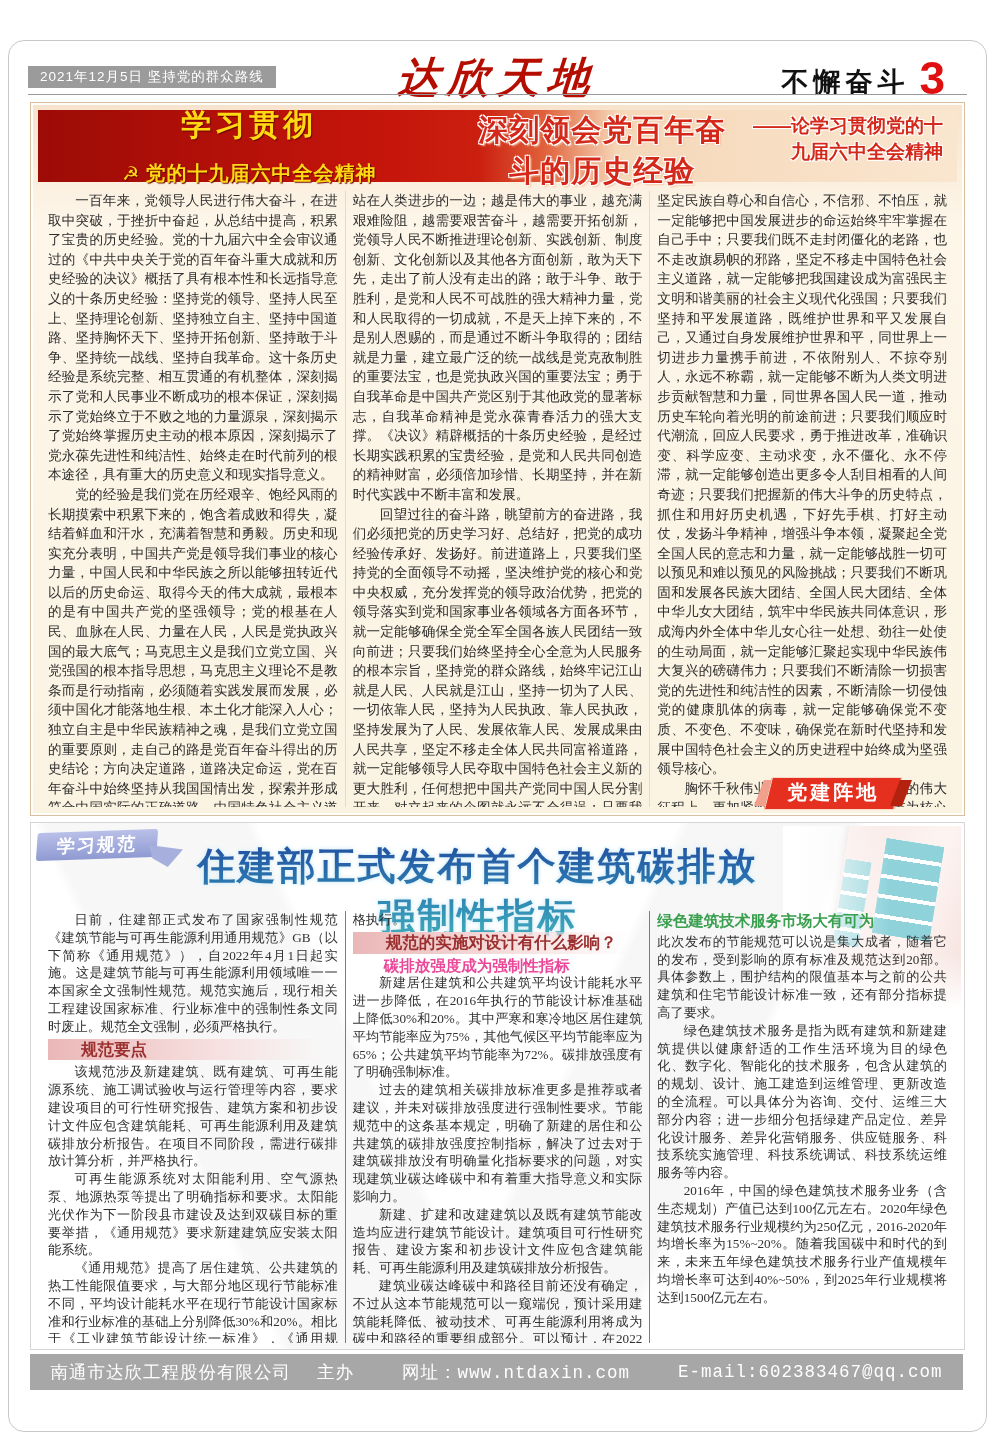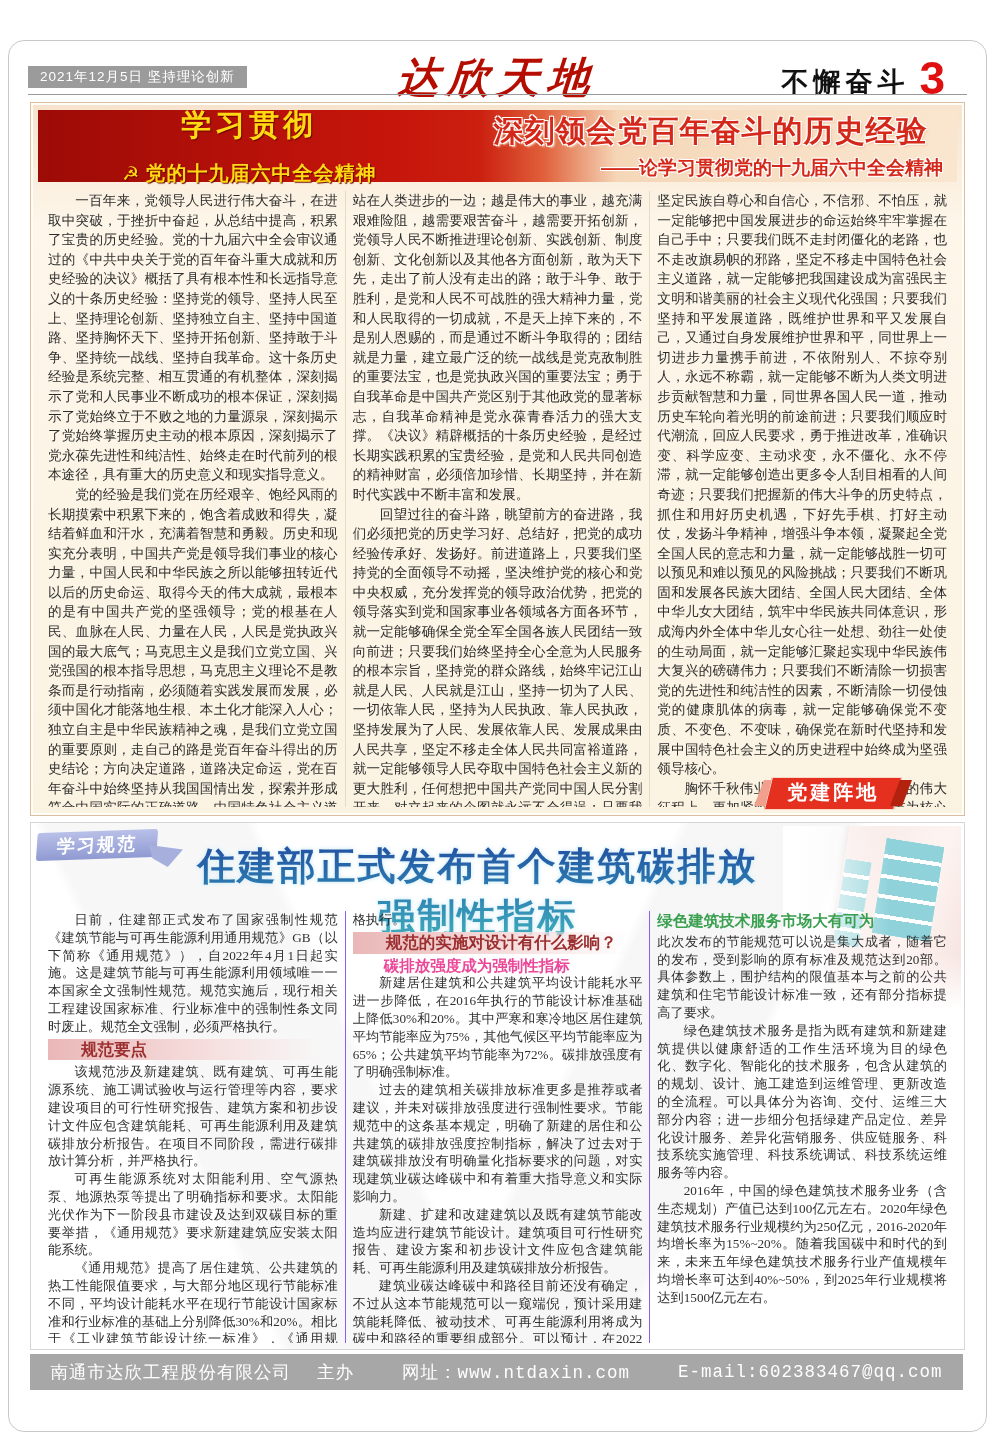--- a/index.html
+++ b/index.html
@@ -29,21 +29,21 @@
         background:linear-gradient(90deg,#9d0b06 0%,#c6150b 38%,#cb1f10 48%,#e0603a 55%,#f5d7b8 63%,#fae6cf 100%);}
   .a1-slogan{position:absolute;left:0;top:0;width:46%;height:100%;display:flex;
         flex-direction:column;justify-content:center;align-items:center;gap:14px;}
   .a1-slogan .l1{font-family:"Liberation Sans","DejaVu Sans",sans-serif;font-weight:bold;
         font-size:30px;color:#ffd912;letter-spacing:4px;text-shadow:1px 1px 1px #6b0500;}
   .a1-slogan .l2{font-family:"Liberation Sans","DejaVu Sans",sans-serif;font-weight:bold;
         font-size:20px;color:#ffd912;letter-spacing:1px;text-shadow:1px 1px 1px #6b0500;
         display:flex;align-items:center;gap:5px;}
   .emblem{font-size:19px;color:#ffd912;}
   .a1-titlebox{position:absolute;left:47%;right:6px;top:0;height:100%;
-        display:flex;flex-direction:column;justify-content:center;}
+        display:flex;flex-direction:row;justify-content:center;}
   .a1-title{font-family:"Liberation Sans","DejaVu Sans",sans-serif;font-weight:bold;
         font-size:30px;color:#d3281a;letter-spacing:1px;text-align:center;
         text-shadow:-1px -1px 0 #fff,1px -1px 0 #fff,-1px 1px 0 #fff,1px 1px 0 #fff,2px 2px 2px #f6c9a9;}
   .a1-subtitle{font-family:"Liberation Sans","DejaVu Sans",sans-serif;font-weight:bold;
         font-size:19px;color:#d3281a;text-align:right;padding-right:8px;margin-top:3px;
         text-shadow:-1px -1px 0 #fff,1px -1px 0 #fff,-1px 1px 0 #fff,1px 1px 0 #fff;}
   .a1-cols{position:absolute;left:10px;right:10px;top:88px;bottom:8px;display:flex;}
   .a1-col{flex:1 1 0;overflow:hidden;padding:0 7px;font-size:13.6px;line-height:19.6px;
         text-align:justify;color:#2d2d2d;font-family:Liberation Serif, serif;}
   .a1-col + .a1-col{border-left:1px solid #e8dbc3;}
@@ -108,21 +108,21 @@
         display:flex;align-items:center;justify-content:center;gap:48px;color:#fff;
         font-family:Liberation Mono, monospace;font-size:17.5px;letter-spacing:1px;}
   .footer .grp{display:flex;gap:26px;}
 </style>
 </head>
 <body>
 
 <div class="page">
   <div class="outer-border"></div>
 
-  <div class="hdr-date">2021年12月5日  坚持理论创新</div>
+  <div class="hdr-date">2021年12月5日  坚持党的群众路线</div>
   <div class="masthead">达欣天地</div>
   <div class="hdr-right">
     <span class="section-title">不懈奋斗</span>
     <span class="page-num">3</span>
   </div>
   <div class="hdr-rule"></div>
 
   <div class="a1">
     <div class="a1-banner">
       <div class="a1-slogan">

